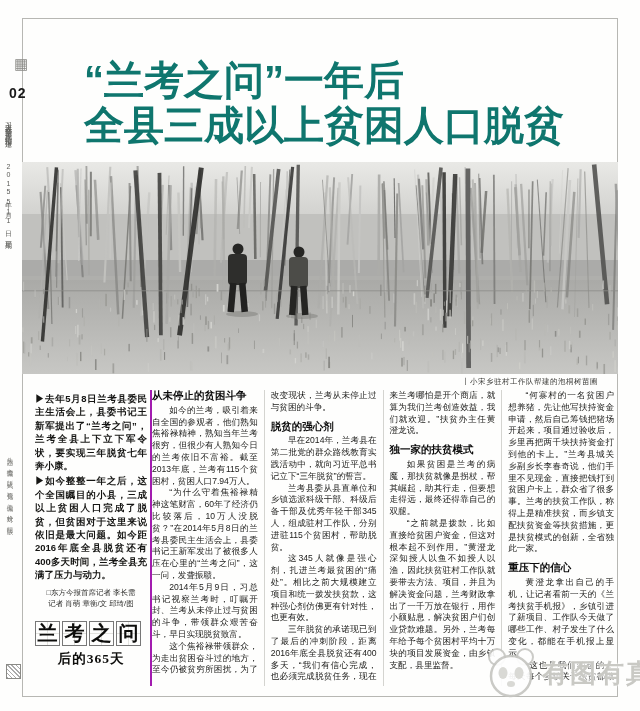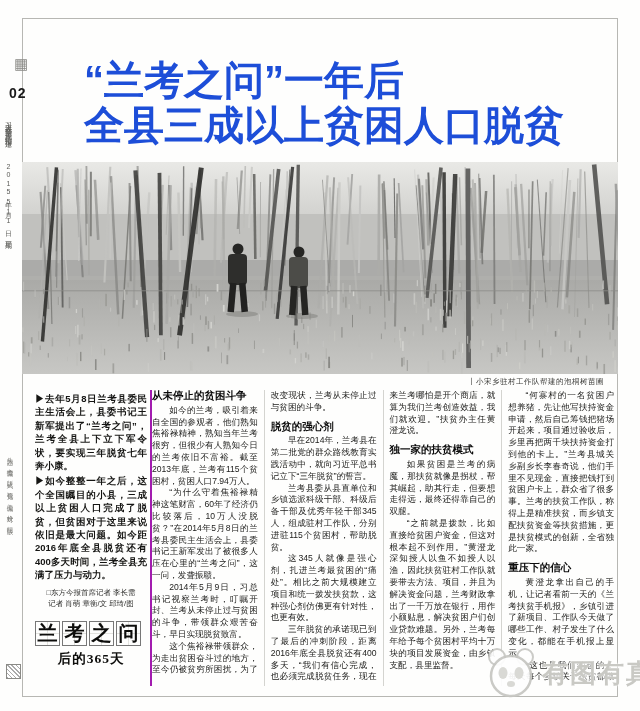--- a/index.html
+++ b/index.html
@@ -13,27 +13,27 @@
   .pagenum{position:absolute;left:9px;top:85px;font-size:14px;font-weight:bold;color:#1a1a1a;letter-spacing:1px;}
   .vtext{
     position:absolute;writing-mode:vertical-rl;text-orientation:upright;
     color:#5c5c58;letter-spacing:1.5px;white-space:nowrap;
   }
   .vtext.top{left:3px;top:116px;font-size:7px;height:250px;}
   .vtext.bottom{left:5px;top:452px;font-size:6.5px;color:#7b7b77;height:205px;}
   .qr-box{position:absolute;left:6px;top:664px;width:13px;height:13px;border:1px solid #8a8a86;
     background:repeating-linear-gradient(45deg,#aaa 0 1px,#fff 1px 3px);}
   
-  h1{position:absolute;left:84px;top:58px;margin:0;font-weight:900;color:#1d4ed8;
+  h1{position:absolute;left:84px;top:58px;margin:0;font-weight:900;color:#0f766e;
      font-family:"Liberation Sans",sans-serif;line-height:1.12;}
   h1 .hl{display:block;font-size:40px;letter-spacing:0px;}
   
   figure{position:absolute;left:22px;top:162px;margin:0;width:596px;height:212px;}
   figure svg{display:block;}
-  .caption{position:absolute;right:36px;top:377px;font-size:7.5px;color:#3d3d3a;letter-spacing:.5px;}
+  .caption{position:absolute;right:42px;top:377px;font-size:7.5px;color:#3d3d3a;letter-spacing:.5px;}
   
   .lead{position:absolute;left:35px;top:392px;width:112px;height:294px;overflow:hidden;}
   .lead p.intro{margin:0 0 2px;font-size:9.5px;line-height:13.4px;font-weight:bold;
     text-align:justify;color:#151513;}
   .byline{margin-top:5px;font-size:7.5px;line-height:11px;text-align:center;color:#2b2b29;font-weight:normal;}
   .logo-wrap{margin-top:12px;width:112px;}
   .logo-row{display:flex;gap:2px;}
   .logo-box{width:25px;height:25px;border:1px solid #777;box-sizing:border-box;
     display:flex;align-items:center;justify-content:center;
     font-size:20px;font-weight:900;font-family:"Liberation Serif",serif;color:#0d0d0b;

